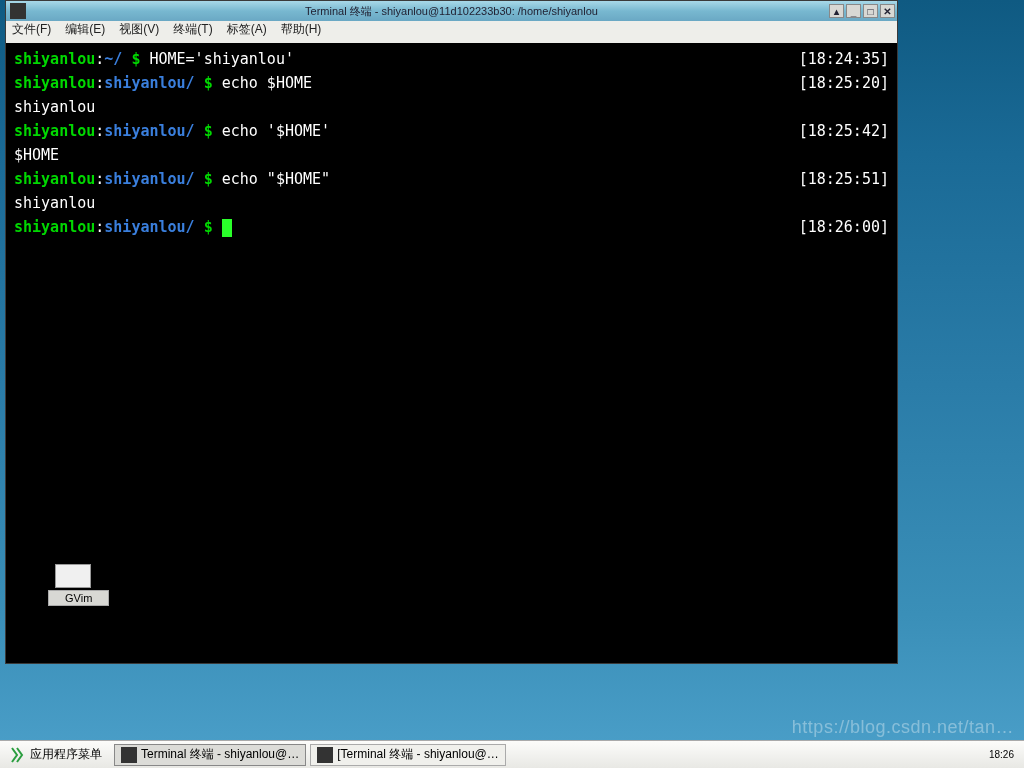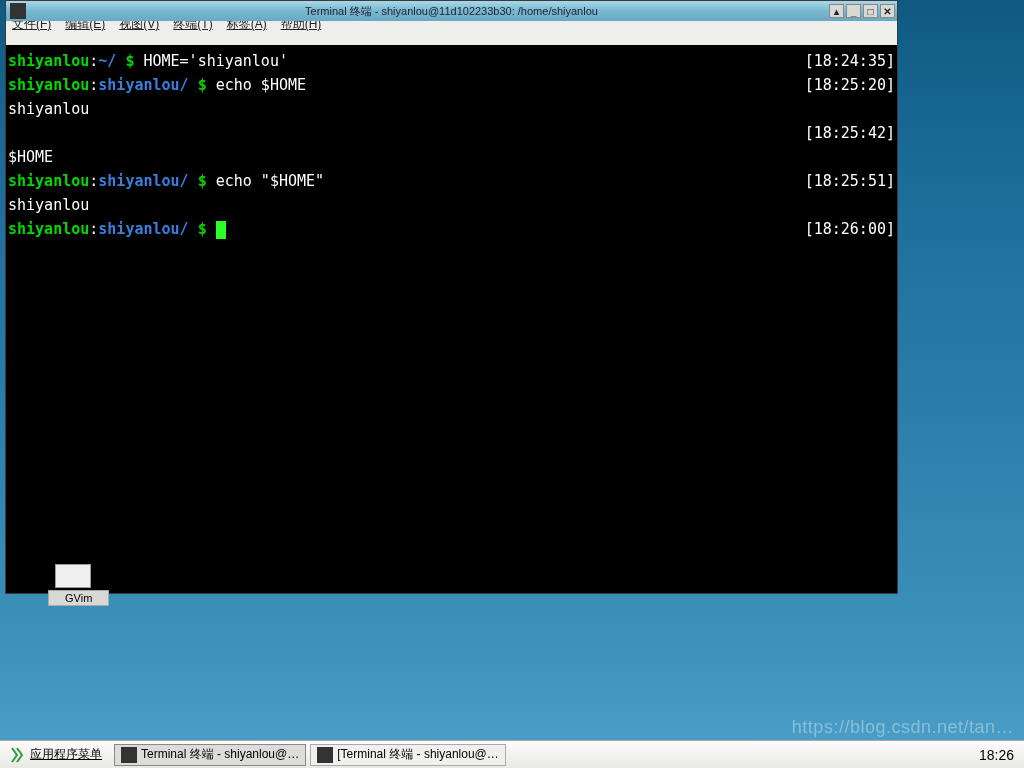--- a/index.html
+++ b/index.html
@@ -55,33 +55,32 @@
   justify-content: center;
   font-size: 10px;
   font-weight: bold;
   cursor: pointer;
 }
 
 .menubar {
   height: 22px;
   background: #eeeeea;
   display: flex;
-  align-items: flex-end;
-  padding: 12px 6px;
+  align-items: flex-start;
+  padding: 0 6px;
   font-size: 12px;
   color: #222;
   gap: 14px;
-  text-decoration: underline;
 }
 .menu-item { cursor: pointer; }
 
 .terminal-body {
   background: #000;
-  height: 548px;
-  padding: 4px 2px;
+  height: 620px;
+  padding: 4px 8px;
   font-family: "DejaVu Sans Mono", monospace;
   font-size: 15px;
   line-height: 1.6;
   color: #fff;
   position: relative;
 }
 .term-line {
   display: flex;
   white-space: pre;
 }
@@ -129,21 +128,20 @@
   display: flex;
   align-items: center;
   font-size: 12px;
 }
 .app-menu {
   display: flex;
   align-items: center;
   padding: 0 10px;
   height: 100%;
   cursor: pointer;
-  text-decoration: underline;
 }
 .app-menu-icon {
   width: 14px; height: 18px;
   margin-right: 6px;
 }
 .taskbar-item {
   display: flex;
   align-items: center;
   height: 22px;
   padding: 0 6px;
@@ -164,21 +162,21 @@
   flex-shrink: 0;
 }
 .taskbar-item-label {
   white-space: nowrap;
   overflow: hidden;
   text-overflow: ellipsis;
 }
 .taskbar-spacer { flex: 1; }
 .taskbar-clock {
   padding: 0 10px;
-  font-size: 14px;
+  font-size: 10px;
 }
 .watermark {
   position: absolute;
   right: 10px;
   bottom: 30px;
   font-size: 18px;
   color: rgba(255,255,255,0.35);
   letter-spacing: 0.5px;
 }
 </style>
@@ -201,21 +199,21 @@
     <span class="menu-item">编辑(E)</span>
     <span class="menu-item">视图(V)</span>
     <span class="menu-item">终端(T)</span>
     <span class="menu-item">标签(A)</span>
     <span class="menu-item">帮助(H)</span>
   </div>
   <div class="terminal-body" id="terminal-body">
       <div class="term-line"><span class="term-left"><span class="c-green">shiyanlou</span><span class="c-white">:</span><span class="c-blue">~/</span><span class="c-green"> $</span><span class="c-white"> HOME='shiyanlou'</span></span><span class="term-right c-white">[18:24:35]</span></div>
       <div class="term-line"><span class="term-left"><span class="c-green">shiyanlou</span><span class="c-white">:</span><span class="c-blue">shiyanlou/</span><span class="c-green"> $</span><span class="c-white"> echo $HOME</span></span><span class="term-right c-white">[18:25:20]</span></div>
       <div class="term-line"><span class="c-white">shiyanlou</span></div>
-      <div class="term-line"><span class="term-right c-white">[18:25:42]</span></div>
+      <div class="term-line"><span class="term-left"><span class="c-green">shiyanlou</span><span class="c-white">:</span><span class="c-blue">shiyanlou/</span><span class="c-green"> $</span><span class="c-white"> echo '$HOME'</span></span><span class="term-right c-white">[18:25:42]</span></div>
       <div class="term-line"><span class="c-white">$HOME</span></div>
       <div class="term-line"><span class="term-left"><span class="c-green">shiyanlou</span><span class="c-white">:</span><span class="c-blue">shiyanlou/</span><span class="c-green"> $</span><span class="c-white"> echo "$HOME"</span></span><span class="term-right c-white">[18:25:51]</span></div>
       <div class="term-line"><span class="c-white">shiyanlou</span></div>
       <div class="term-line"><span class="term-left"><span class="c-green">shiyanlou</span><span class="c-white">:</span><span class="c-blue">shiyanlou/</span><span class="c-green"> $</span><span class="c-white"> </span><span class="cursor"></span></span><span class="term-right c-white">[18:26:00]</span></div>
     </div>
 </div>
 
 <div class="desktop-icon">
   <div class="icon-graphic"></div>
   <div class="icon-label">GVim</div>

